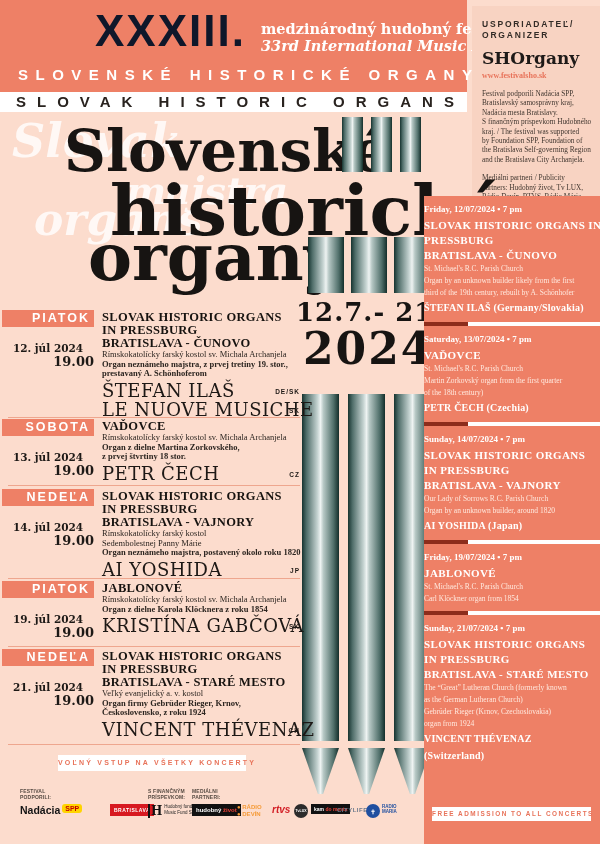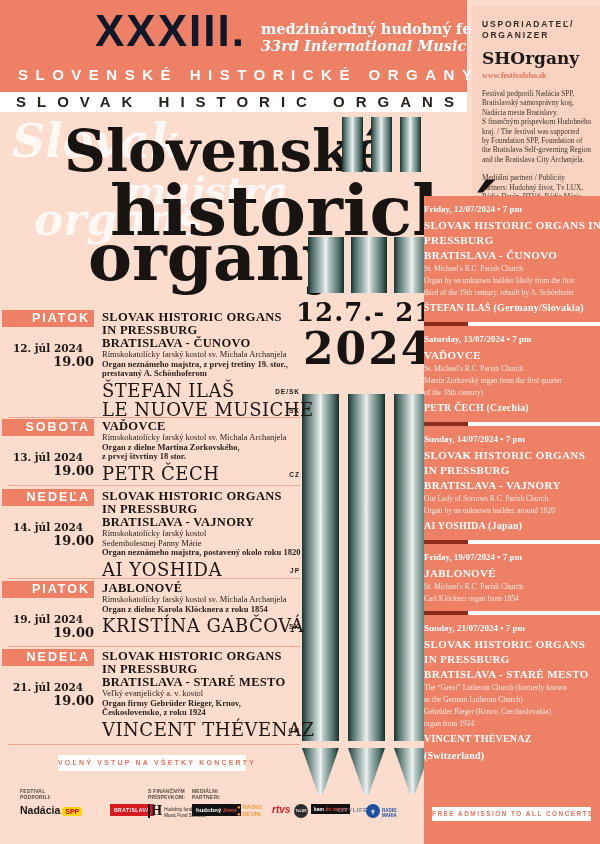--- a/index.html
+++ b/index.html
@@ -68,21 +68,21 @@
   .rd{font:700 9px "Liberation Serif",serif;color:#fff;line-height:13px;margin-bottom:2px;}
   .rt{font:700 11px "Liberation Serif",serif;color:#fff;line-height:15px;letter-spacing:.4px;}
   .rs{font:400 7.5px "Liberation Serif",serif;color:#ffe8de;line-height:12px;}
   .rp{font:700 10px "Liberation Serif",serif;color:#fff;line-height:16px;letter-spacing:.2px;margin-top:1px;}
   .rsep{height:4px;background:#fff;position:relative;}
   .rsep::before{content:"";position:absolute;left:0;top:0;width:44px;height:4px;background:#8d2c1b;}
   .free-right{position:absolute;left:8px;top:611px;width:159px;height:14px;background:#fff;color:#e8735a;font:700 6.4px "Liberation Sans",sans-serif;letter-spacing:1.5px;line-height:14px;text-align:center;white-space:nowrap;}
 
   
   .slab{position:absolute;top:788px;font:700 5px "Liberation Sans",sans-serif;color:#564a42;line-height:6px;letter-spacing:.2px;}
-  .logo{position:absolute;top:804px;display:flex;align-items:flex-end;gap:2px;}
+  .logo{position:absolute;top:804px;display:flex;align-items:flex-start;gap:2px;}
   .nad-name{font:700 10.5px "Liberation Sans",sans-serif;color:#141414;}
   .spp-badge{background:#ffd400;color:#c40000;font:700 7px "Liberation Sans",sans-serif;padding:1px 3px;border-radius:3px;}
   .bsk{display:grid;grid-template-columns:10px 10px;grid-auto-rows:3.5px;gap:1px;}
   .brat{background:#d71920;color:#fff;font:700 5px "Liberation Sans",sans-serif;letter-spacing:.5px;padding:3px 4px;}
   .fond-mark{font:700 12px "DejaVu Serif",serif;color:#111;border-left:2px solid #111;padding-left:1px;}
   .fond-text div{font:400 4.5px "Liberation Sans",sans-serif;color:#222;line-height:5.5px;}
   .zivot{background:#111;padding:3px 4px;font:700 6px "Liberation Sans",sans-serif;}
   .zivot .w1{color:#fff;} .zivot .w2{color:#e8443a;}
   .devin div{font:700 6px "Liberation Sans",sans-serif;color:#f59b38;line-height:7px;}
   .rtvs{font:700 10px "Liberation Sans",sans-serif;color:#d32027;font-style:italic;}

